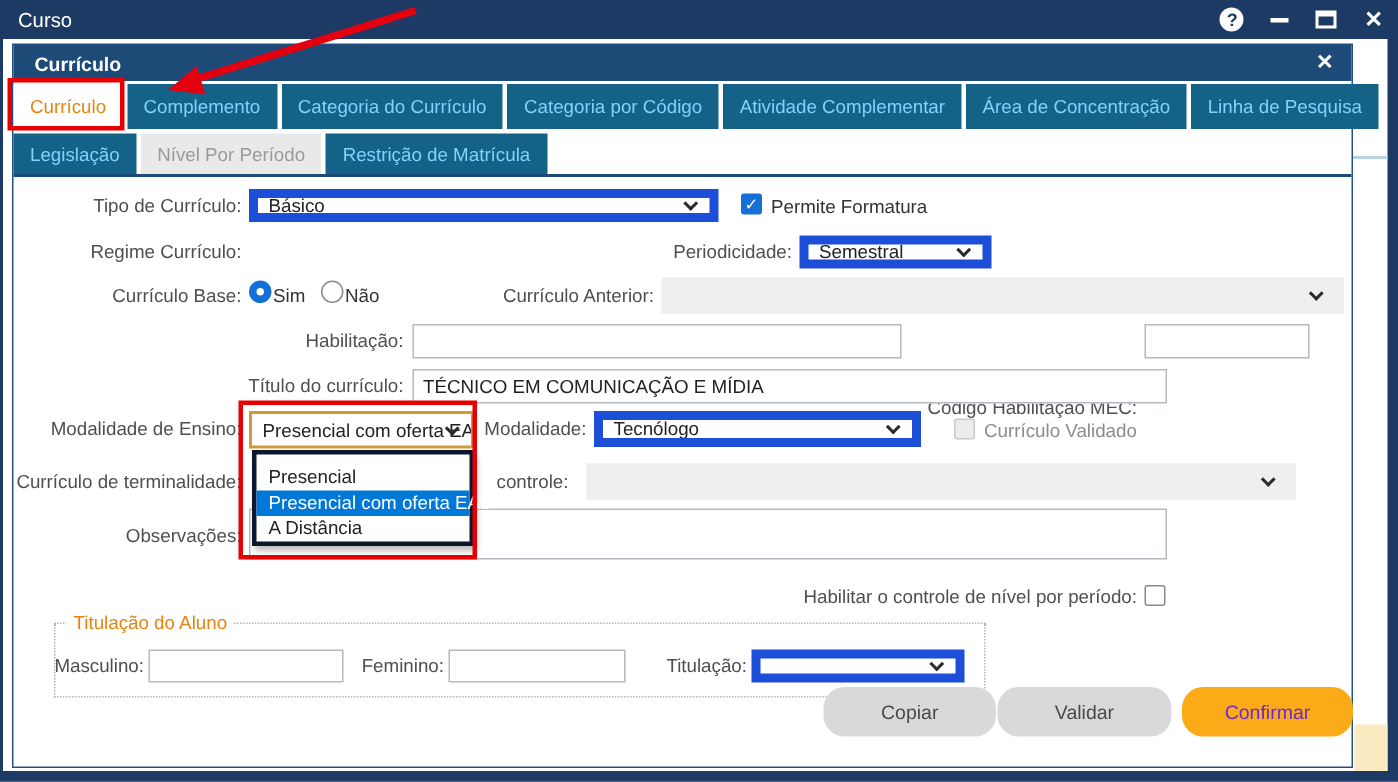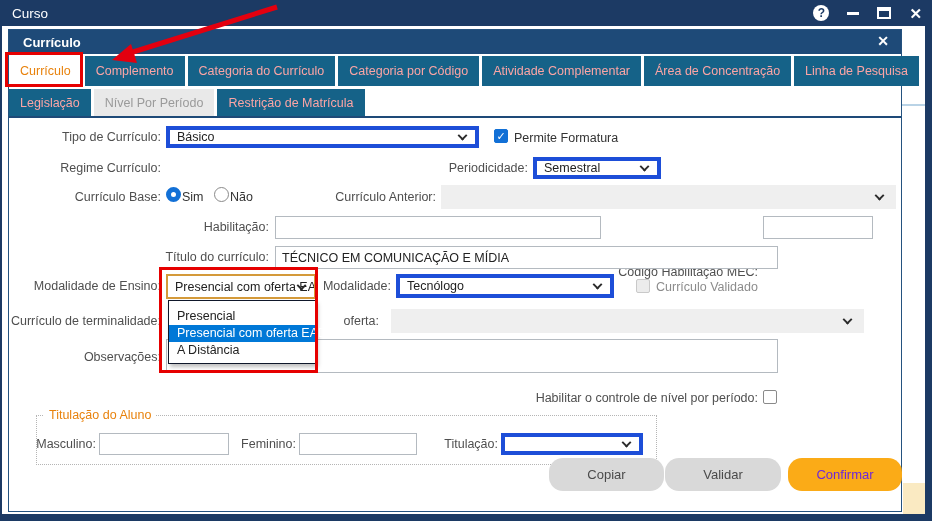--- a/index.html
+++ b/index.html
@@ -31,53 +31,53 @@
             background:#fff; border:1px solid #24527f; }
   .dlg-header { position:absolute; left:0; top:0; width:892px; height:24px;
                 background:#1e4a78; color:#fff; display:flex; align-items:center; }
   .dlg-header .dtitle { margin-left:14px; font-size:13px; font-weight:bold; }
   .dlg-close { position:absolute; right:12px; top:3px; color:#fff; font-size:14px;
                font-weight:bold; cursor:pointer; }
 
   
   .tabrow1 { position:absolute; left:0; top:26px; display:flex; gap:3px; }
   .tabrow2 { position:absolute; left:0; top:59px; display:flex; gap:3px; }
-  .tab { background:#156288; color:#fca5a5; font-size:12.5px; padding:0 11px;
+  .tab { background:#156288; color:#7dd3fc; font-size:12.5px; padding:0 11px;
          height:30px; display:flex; align-items:center; cursor:pointer; white-space:nowrap; }
   .tabrow2 .tab { height:27px; }
   .tab.active { background:#fff; color:#e8820c; }
   .tab.disabled { background:#e9e9e9; color:#9a9a9a; }
   .panel-divider { position:absolute; left:0; top:86px; width:892px; height:2px; background:#1e4a78; }
 
   
   .lbl { position:absolute; font-size:12.5px; color:#4f4f4f; text-align:right; white-space:nowrap; }
   .inp { position:absolute; border:1px solid #b4bac0; background:#fff; font-size:12.5px;
          color:#222; padding:0 6px; display:flex; align-items:center; }
-  .sel { position:absolute; border:4px solid #1d4ed8; background:#fff; font-size:12.5px;
+  .sel { position:absolute; border:6px solid #1d4ed8; background:#fff; font-size:12.5px;
          color:#222; padding:0 20px 0 7px; display:flex; align-items:center;
          cursor:pointer; overflow:hidden; white-space:nowrap; }
   .sel.disabled { background:#efefef; border-color:#efefef; cursor:default; }
   .chev { position:absolute; right:9px; top:50%; width:7px; height:7px;
           border-right:2px solid #2b2b2b; border-bottom:2px solid #2b2b2b;
           transform:translateY(-70%) rotate(45deg); }
   .cb { position:absolute; width:14px; height:14px; border:1px solid #8a8a8a;
         background:#fff; border-radius:2px; cursor:pointer; }
   .cb.checked { background:#1270d6; border-color:#1270d6; color:#fff; font-size:11px;
                 display:flex; align-items:center; justify-content:center; }
   .cb.disabled { background:#ececec; border-color:#c9c9c9; cursor:default; }
   .radio { position:absolute; width:15px; height:15px; border-radius:50%; background:#fff; cursor:pointer; }
   .radio.on { border:5px solid #1270d6; }
   .radio.off { border:1.5px solid #8a8a8a; }
   .plain { position:absolute; font-size:12.5px; color:#333; white-space:nowrap; }
   .plain.gray { color:#8c8c8c; }
 
   
   .sel.focus { border:2px solid #d49a3a; }
   .ddlist { position:absolute; left:159px; top:270px; width:148px; height:64px;
-            background:#fff; border:1px solid #0f172a; box-shadow:2px 3px 4px rgba(0,0,0,.25);
+            background:#fff; border:3px solid #0f172a; box-shadow:2px 3px 4px rgba(0,0,0,.25);
             padding-top:7px; z-index:30; }
   .ddopt { height:17px; line-height:17px; font-size:12.5px; color:#222;
            padding-left:8px; cursor:pointer; white-space:nowrap; }
   .ddopt.hl { background:#0078d7; color:#fff; }
 
   
   .groupbox { position:absolute; left:27px; top:385px; width:621px; height:50px;
               border:1px dotted #b5b5b5; }
   .legend { position:absolute; left:7px; top:-8px; background:#fff; padding:0 5px;
             font-size:12.5px; color:#e8820c; white-space:nowrap; }
@@ -182,21 +182,21 @@
     </div>
     <div class="lbl" style="left:312px;width:70px;top:249px;">Modalidade:</div>
     <div class="sel" style="left:387px;top:244px;width:218px;height:24px;">
       <span>Tecnólogo</span>
       <i class="chev"></i>
     </div>
     <div class="cb disabled" style="left:627px;top:249px;"></div>
     <div class="plain gray" style="left:647px;top:250px;">Currículo Validado</div>
 
     <div class="lbl" style="left:0;width:152px;top:284px;">Currículo de terminalidade:</div>
-    <div class="lbl" style="left:314px;width:56px;top:284px;">oferta:</div>
+    <div class="lbl" style="left:314px;width:56px;top:284px;">controle:</div>
     <div class="sel disabled" style="left:382px;top:279px;width:473px;height:24px;">
       <i class="chev"></i>
     </div>
 
     <div class="lbl" style="left:0;width:152px;top:320px;">Observações:</div>
     <div class="inp" style="left:157px;top:309px;width:612px;height:34px;align-items:flex-start;">
       <span></span>
     </div>
 
     <div class="ddlist">

